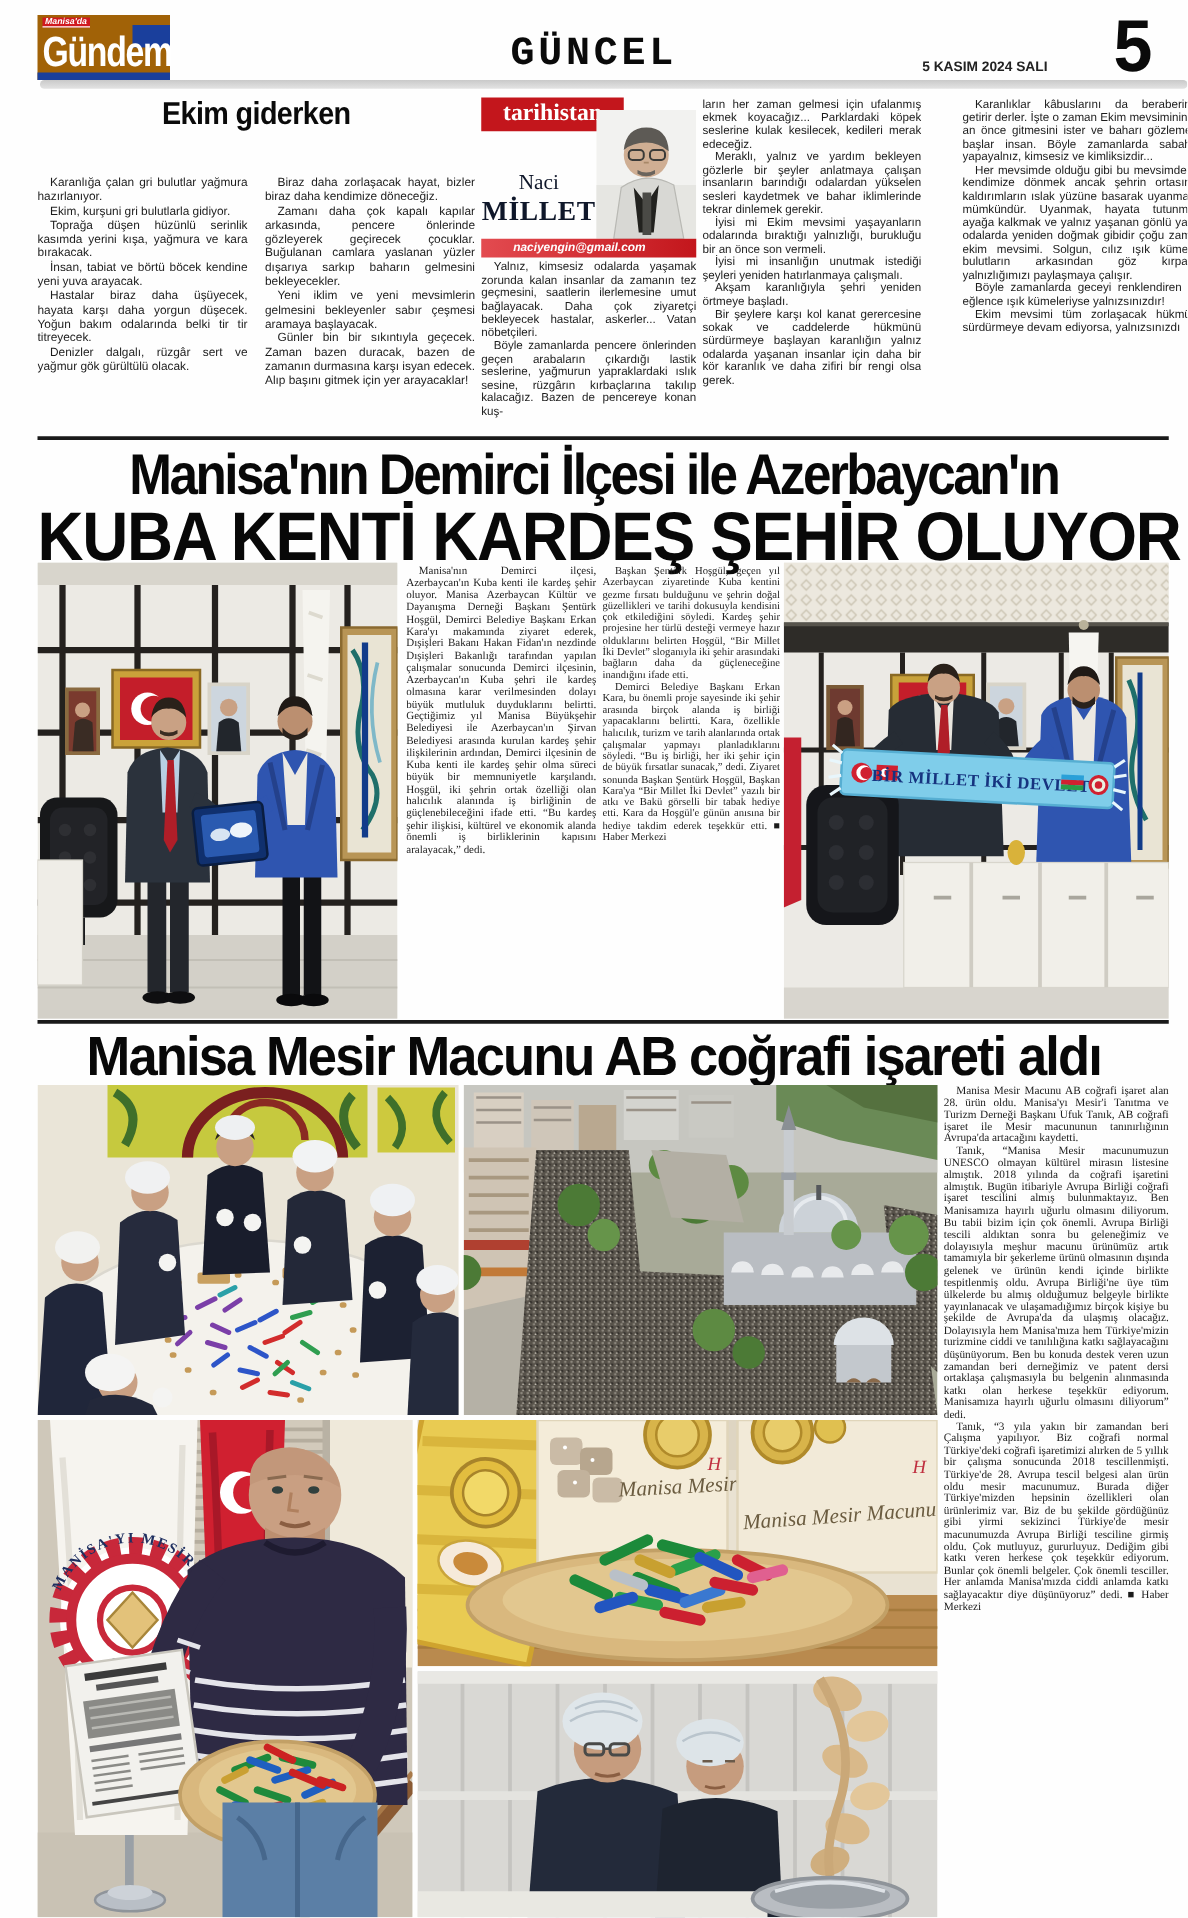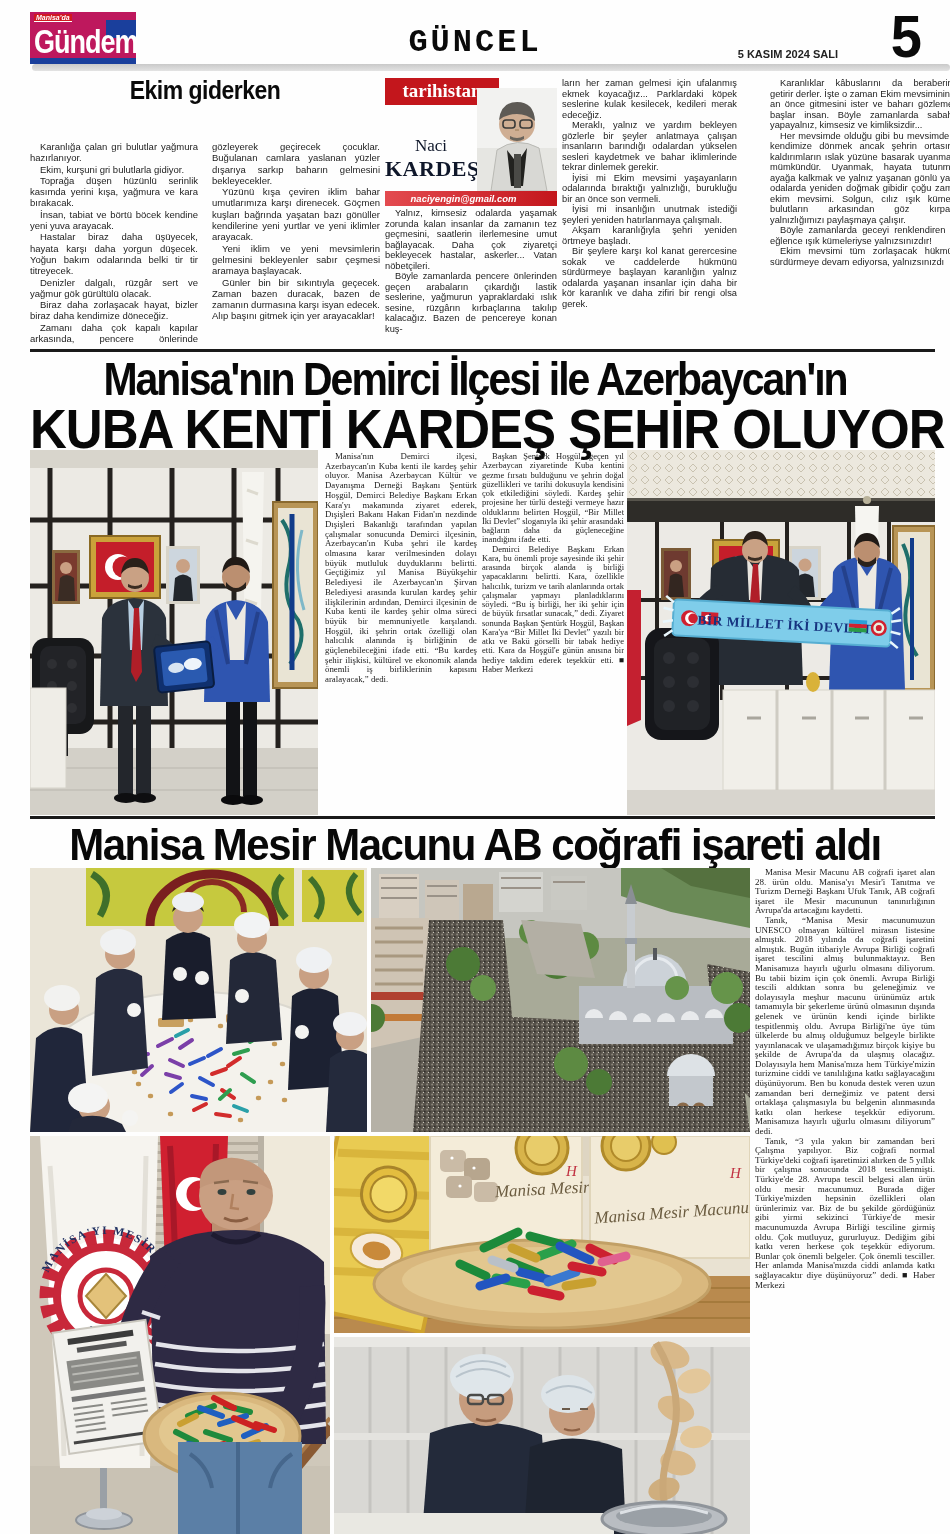--- a/index.html
+++ b/index.html
@@ -5,21 +5,21 @@
   * { margin:0; padding:0; box-sizing:border-box; }
   html,body { background:#ffffff; }
   .page {
     position:relative; width:950px; height:1534px; margin:0 auto;
     background:#fefefe; overflow:hidden; color:#111;
     font-family:"Liberation Sans", sans-serif;
   }
   .abs { position:absolute; }
 
   
-  .logo { left:30px; top:12px; width:106px; height:52px; background:#be185d; }
+  .logo { left:30px; top:12px; width:106px; height:52px; background:#a16207; }
   .logo-top { position:absolute; left:4px; top:2px; background:#d01920; color:#fff;
     font-size:7px; font-weight:bold; font-style:italic; padding:0 2px; border-bottom:1px solid #fff; }
   .logo-main { position:absolute; left:4px; top:11px; color:#fff; font-weight:bold;
     font-size:27px; letter-spacing:-1px; transform:scaleY(1.25); transform-origin:top left;
     font-family:"Liberation Sans", sans-serif; }
   .logo-blue-col { position:absolute; right:0; top:8px; width:30px; height:18px; background:#1a3f9c; }
   .logo-blue-bar { position:absolute; left:0; bottom:0; width:100%; height:6px; background:#1a3f9c; }
   .section-title { left:0; right:0; top:24px; text-align:center;
     font-family:Liberation Mono, monospace; font-weight:bold; font-size:32px; letter-spacing:3px; color:#0a0a0a; }
   .issue-date { right:112px; top:48px; font-size:11px; font-weight:bold; color:#222; }
@@ -101,31 +101,30 @@
     <div class="ekim-title">Ekim giderken</div>
     <div class="ekim-body">
         <p>Karanlığa çalan gri bulutlar yağmura hazırlanıyor.</p>
         <p>Ekim, kurşuni gri bulutlarla gidiyor.</p>
         <p>Toprağa düşen hüzünlü serinlik kasımda yerini kışa, yağmura ve kara bırakacak.</p>
         <p>İnsan, tabiat ve börtü böcek kendine yeni yuva arayacak.</p>
         <p>Hastalar biraz daha üşüyecek, hayata karşı daha yorgun düşecek. Yoğun bakım odalarında belki tir tir titreyecek.</p>
         <p>Denizler dalgalı, rüzgâr sert ve yağmur gök gürültülü olacak.</p>
         <p>Biraz daha zorlaşacak hayat, bizler biraz daha kendimize döneceğiz.</p>
         <p>Zamanı daha çok kapalı kapılar arkasında, pencere önlerinde gözleyerek geçirecek çocuklar. Buğulanan camlara yaslanan yüzler dışarıya sarkıp baharın gelmesini bekleyecekler.</p>
-        <p>Yüzünü kışa çeviren iklim bahar umutlarımıza karşı direnecek. Göçmen kuşları bağrında yaşatan bazı gönüller kendilerine yeni yurtlar ve yeni iklimler arayacak.</p>
         <p>Yeni iklim ve yeni mevsimlerin gelmesini bekleyenler sabır çeşmesi aramaya başlayacak.</p>
         <p>Günler bin bir sıkıntıyla geçecek. Zaman bazen duracak, bazen de zamanın durmasına karşı isyan edecek. Alıp başını gitmek için yer arayacaklar!</p>
       </div>
   </div>
 
   <div class="abs tarihistan">
     <div class="tar-kicker">tarihistan</div>
     <div class="tar-name">
       <span class="first">Naci</span>
-      <span class="last">KARDEŞ</span>
+      <span class="last">MİLLET</span>
     </div>
     <svg class="tar-photo" viewBox="0 0 80 103">
       <rect width="80" height="103" fill="#f2f2f0"></rect>
       <rect x="0" y="60" width="80" height="43" fill="#e6e6e2"></rect>
       <path d="M14 103 L20 62 Q40 48 62 60 L70 103 Z" fill="#d8d8d4" stroke="#b9b9b4"></path>
       <path d="M30 62 L40 75 L50 60 L46 98 L34 98 Z" fill="#22221f"></path>
       <rect x="37" y="66" width="7" height="34" fill="#4a4a46"></rect>
       <circle cx="40" cy="36" r="18" fill="#cfae93"></circle>
       <path d="M22 32 Q24 14 40 14 Q57 14 58 33 Q50 26 40 26 Q29 26 22 32 Z" fill="#5d5a55"></path>
       <rect x="26" y="32" width="12" height="8" rx="3" fill="none" stroke="#3a3a38" stroke-width="1.6"></rect>

